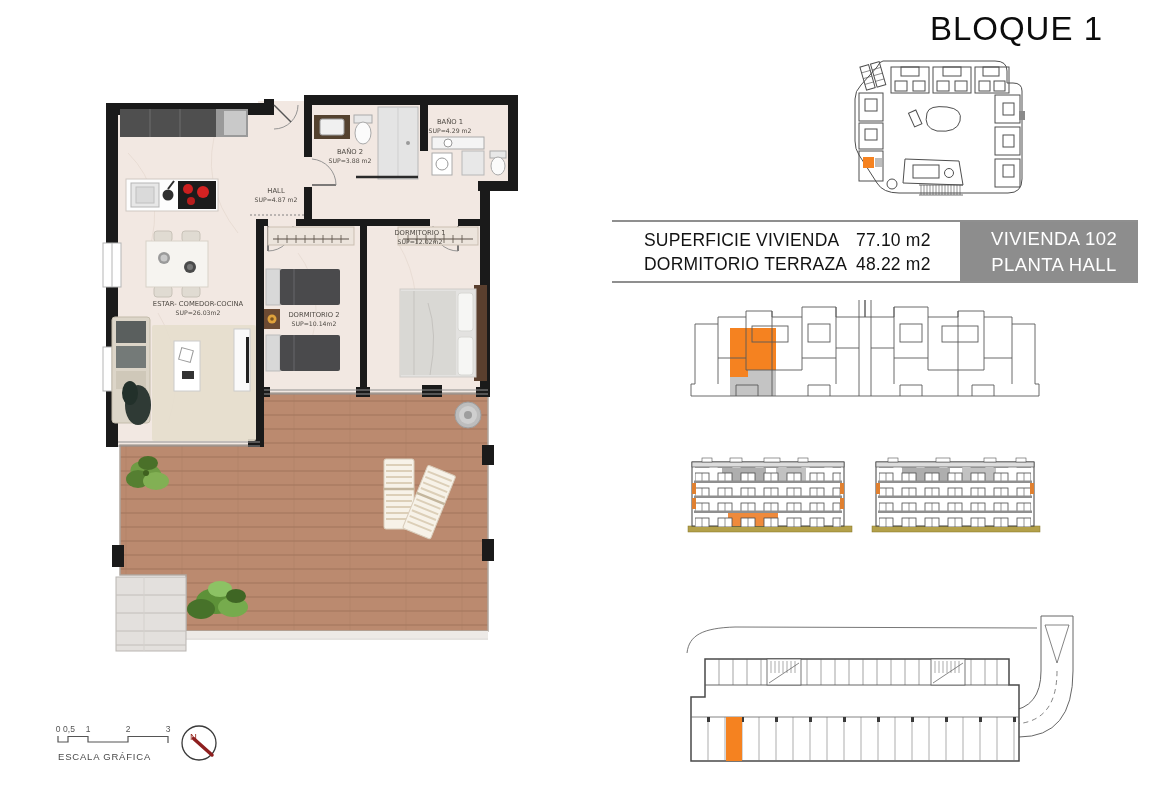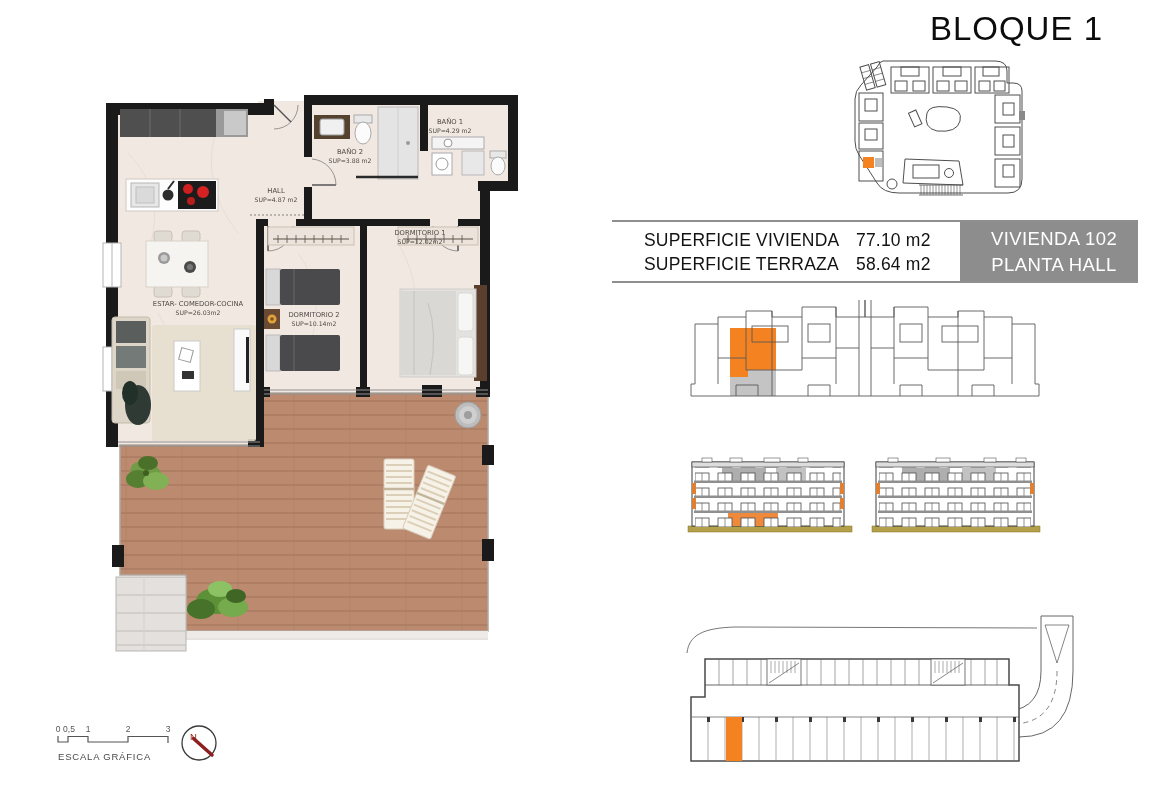--- a/index.html
+++ b/index.html
@@ -304,22 +304,22 @@
     <rect x="32" y="105" width="7" height="9" fill="#bdbdbd"></rect>
   </svg>
 
   <div id="info-table">
     <div class="it-rows">
       <div class="it-row">
         <span class="it-label">SUPERFICIE VIVIENDA</span>
         <span class="it-value">77.10 m2</span>
       </div>
       <div class="it-row">
-        <span class="it-label">SUPERFICIE TERRAZA</span>
-        <span class="it-value">58.64 m2</span>
+        <span class="it-label">DORMITORIO TERRAZA</span>
+        <span class="it-value">48.22 m2</span>
       </div>
     </div>
     <div class="it-unitbox">
       <div>VIVIENDA 102</div>
       <div>PLANTA HALL</div>
     </div>
   </div>
 
   <svg id="keyplan-svg" width="354" height="114" viewBox="0 0 354 114">
     <rect x="42" y="40" width="46" height="42" fill="#f58220"></rect>

